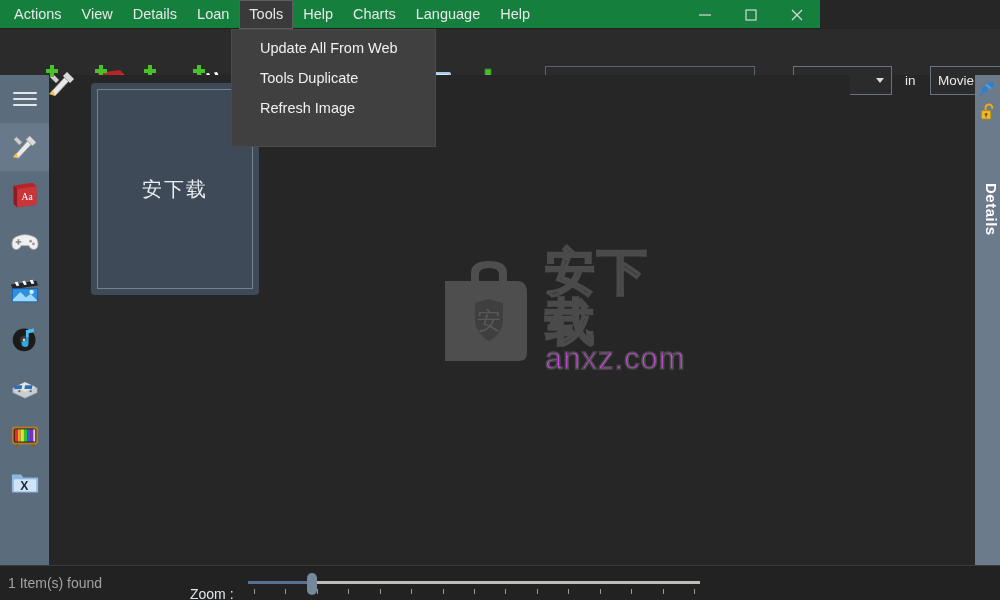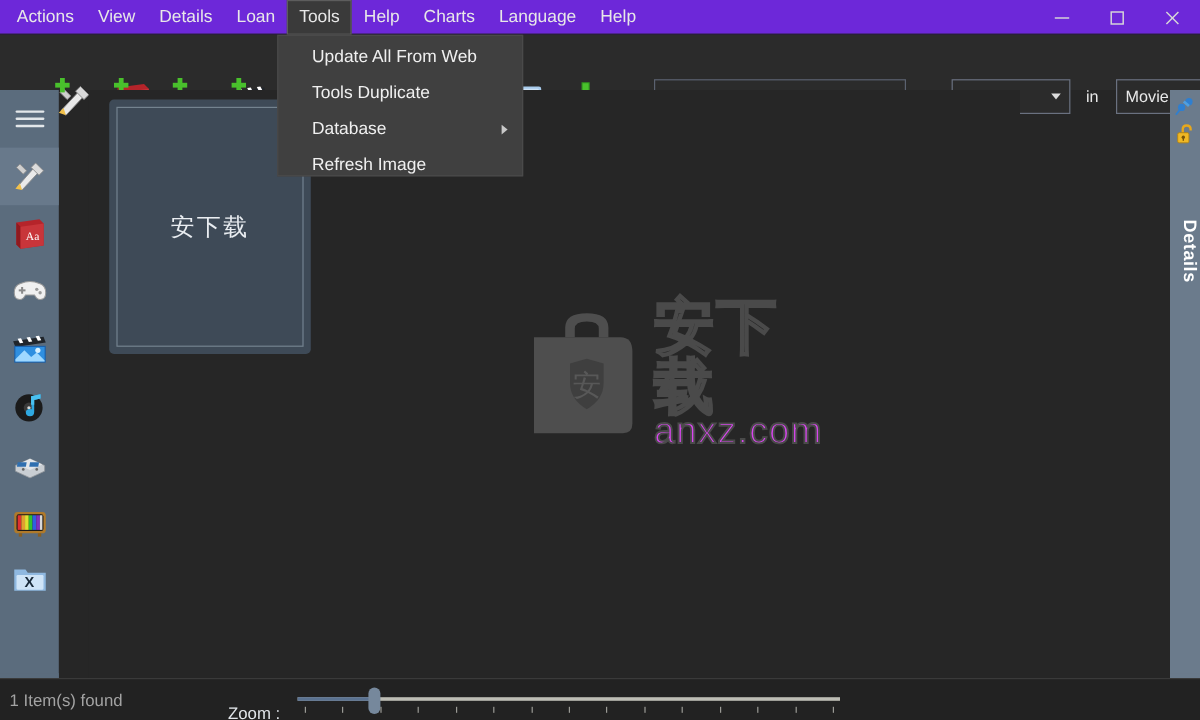--- a/index.html
+++ b/index.html
@@ -6,22 +6,22 @@
   html, body {
     width:1000px; height:600px; overflow:hidden;
     background:#262626;
     font-family:"Liberation Sans", sans-serif;
     -webkit-font-smoothing:antialiased;
   }
   #app { position:relative; width:1000px; height:600px; background:#262626; }
 
   
   .titlebar {
-    position:absolute; left:0; top:0; width:1000px; height:29px;
-    background:#6d28d9; display:flex; align-items:center;
+    position:absolute; left:0; top:0; width:820px; height:29px;
+    background:#15803d; display:flex; align-items:center;
     border-bottom:1px solid #1e1e1e;
   }
   .menuitems { display:flex; align-items:center; height:29px; padding-left:4px; }
   .menu-item {
     color:#e8e8e8; font-size:14.5px; padding:5px 9px; height:29px;
     display:flex; align-items:center; white-space:nowrap; cursor:default;
     border:1px solid transparent;
   }
   .menu-item.active { background:#3a3a3a; border:1px solid #5d5d5d; }
   .wincontrols { position:absolute; right:0; top:0; height:29px; display:flex; }
@@ -424,24 +424,20 @@
       <circle cx="6.5" cy="12" r="1.5" fill="#7a5608"></circle>
       <rect x="5.9" y="12" width="1.2" height="3.2" fill="#7a5608"></rect>
     </svg>
     <div class="details-label">Details</div>
   </div>
   <div class="tab-stub2"></div>
 
   <div class="dropdown">
     <div class="dd-item">Update All From Web</div>
     <div class="dd-item">Tools Duplicate</div>
-    <div class="dd-item">
-      <span>Database</span>
-      <span class="dd-arrow"></span>
-    </div>
     <div class="dd-item">Refresh Image</div>
   </div>
 
   <div class="statusbar">
     <div class="status-text">1 Item(s) found</div>
     <div class="zoom-label">Zoom :</div>
     <div class="slider-wrap">
       <div class="track"></div>
       <div class="track-fill"></div>
       <div class="thumb"></div>

